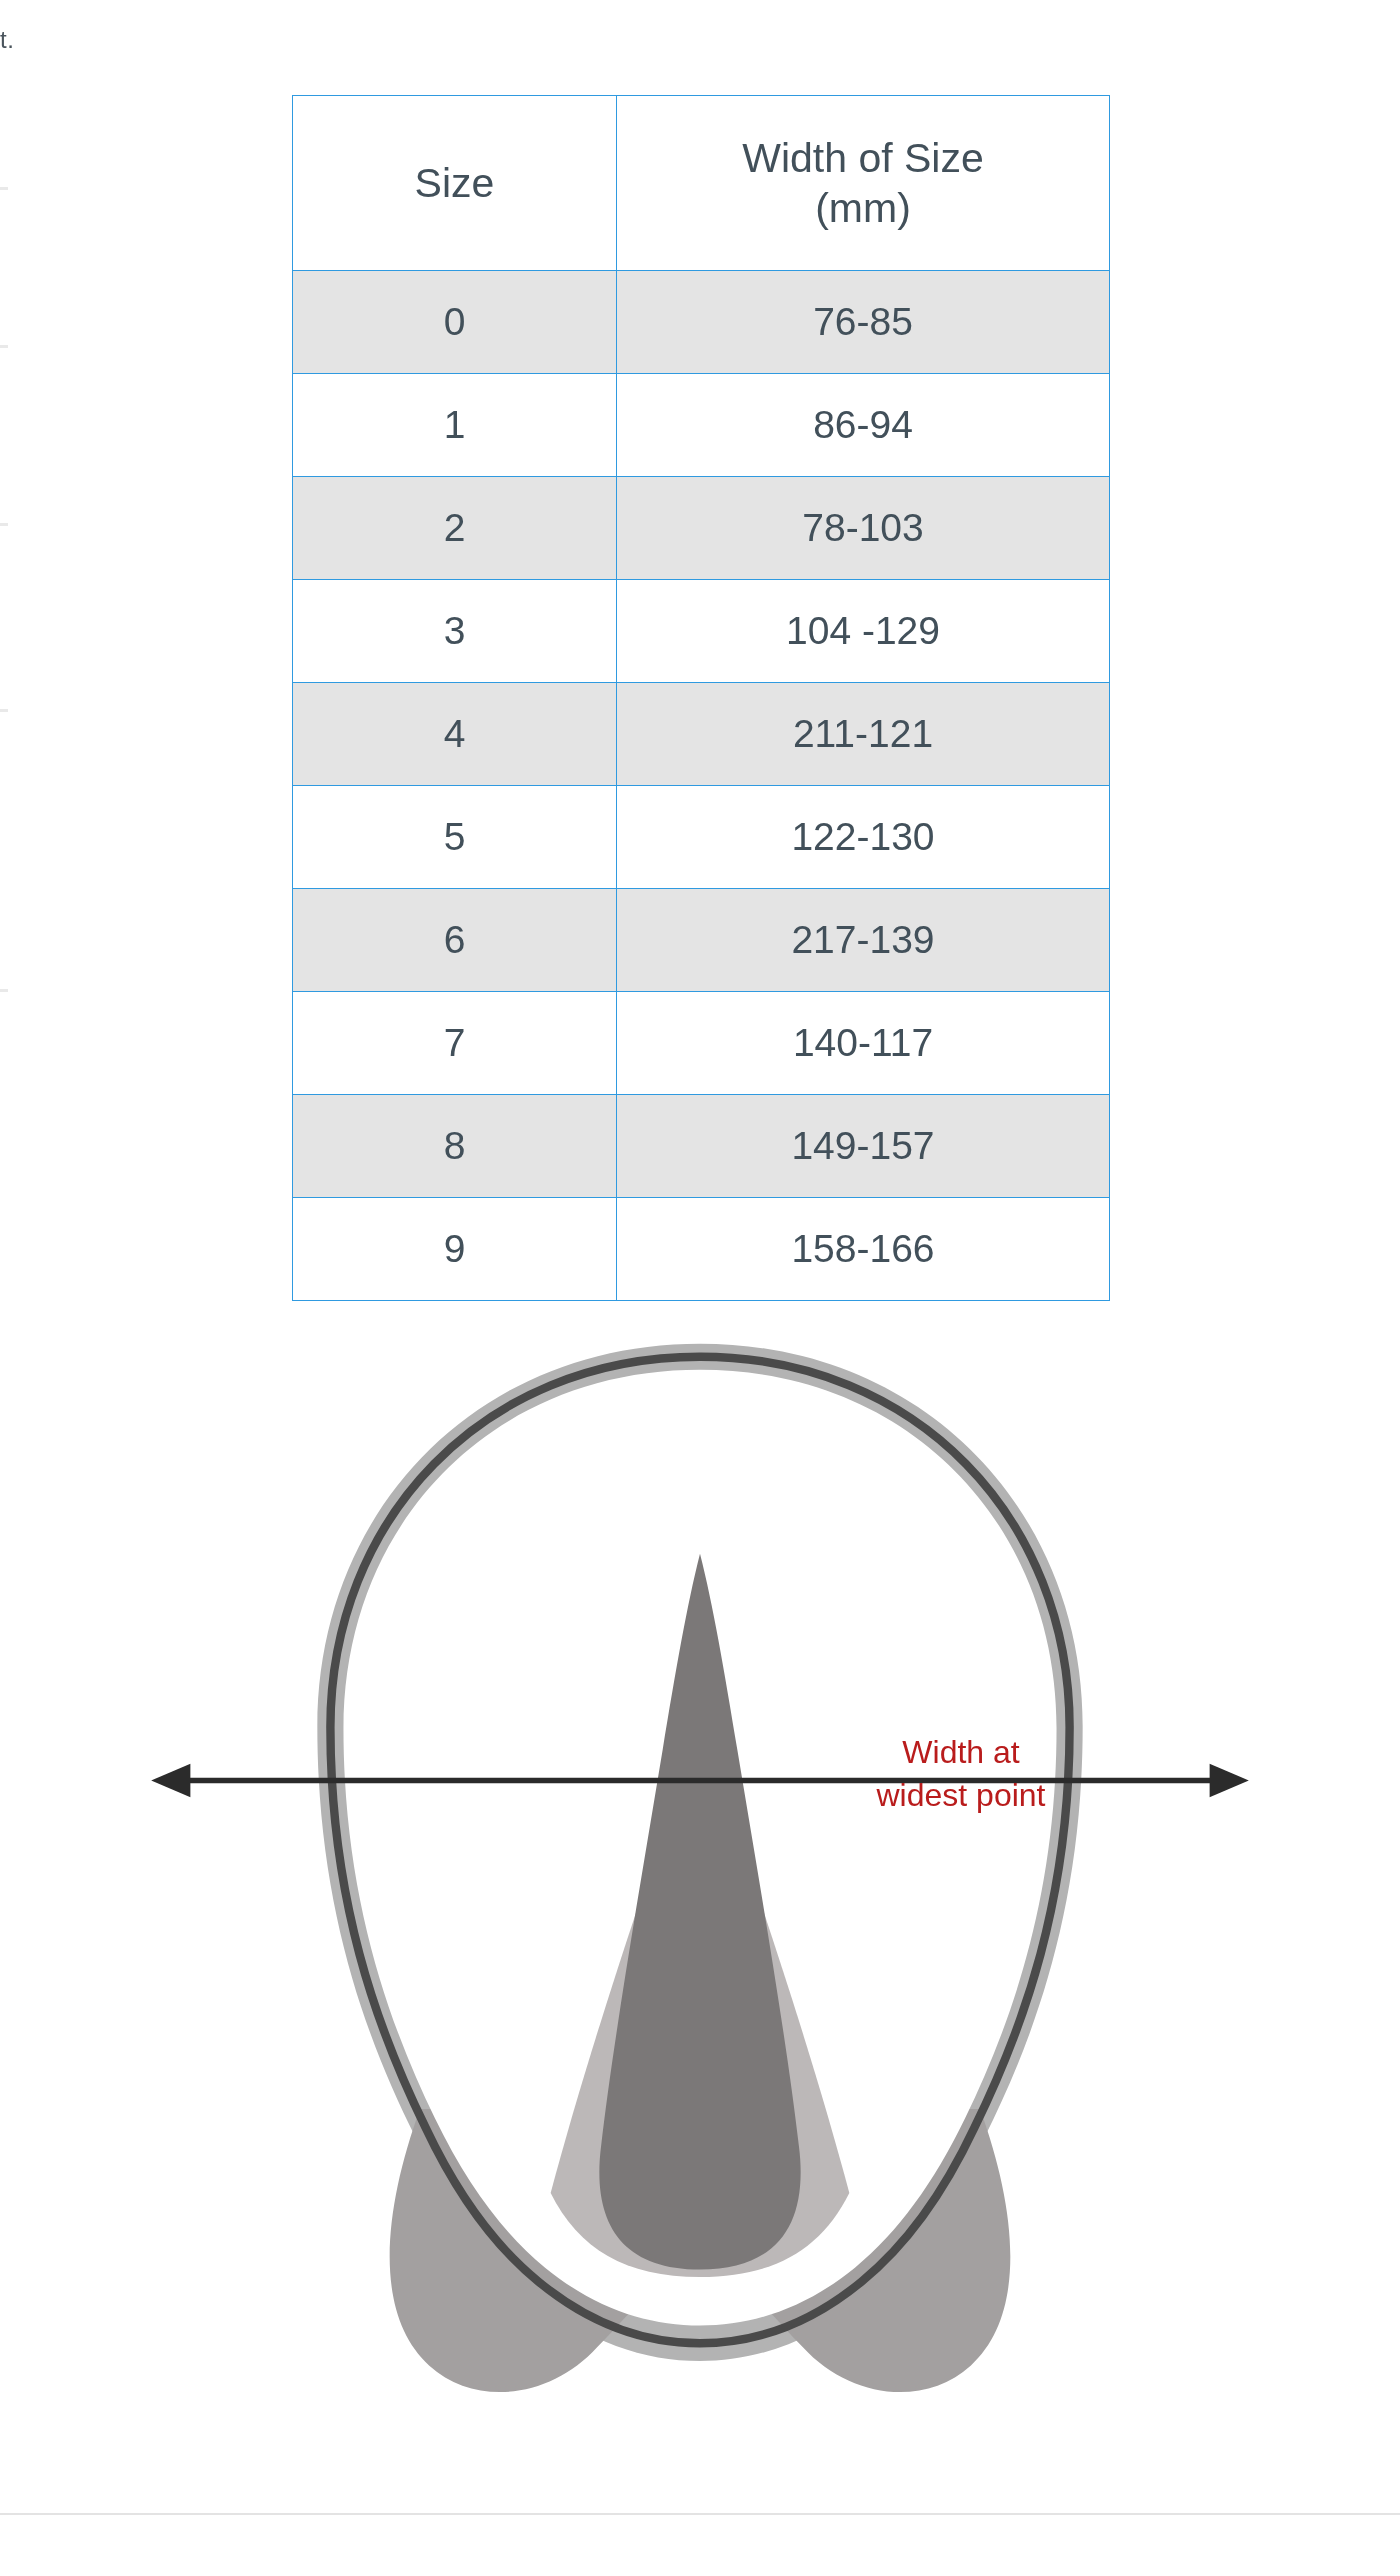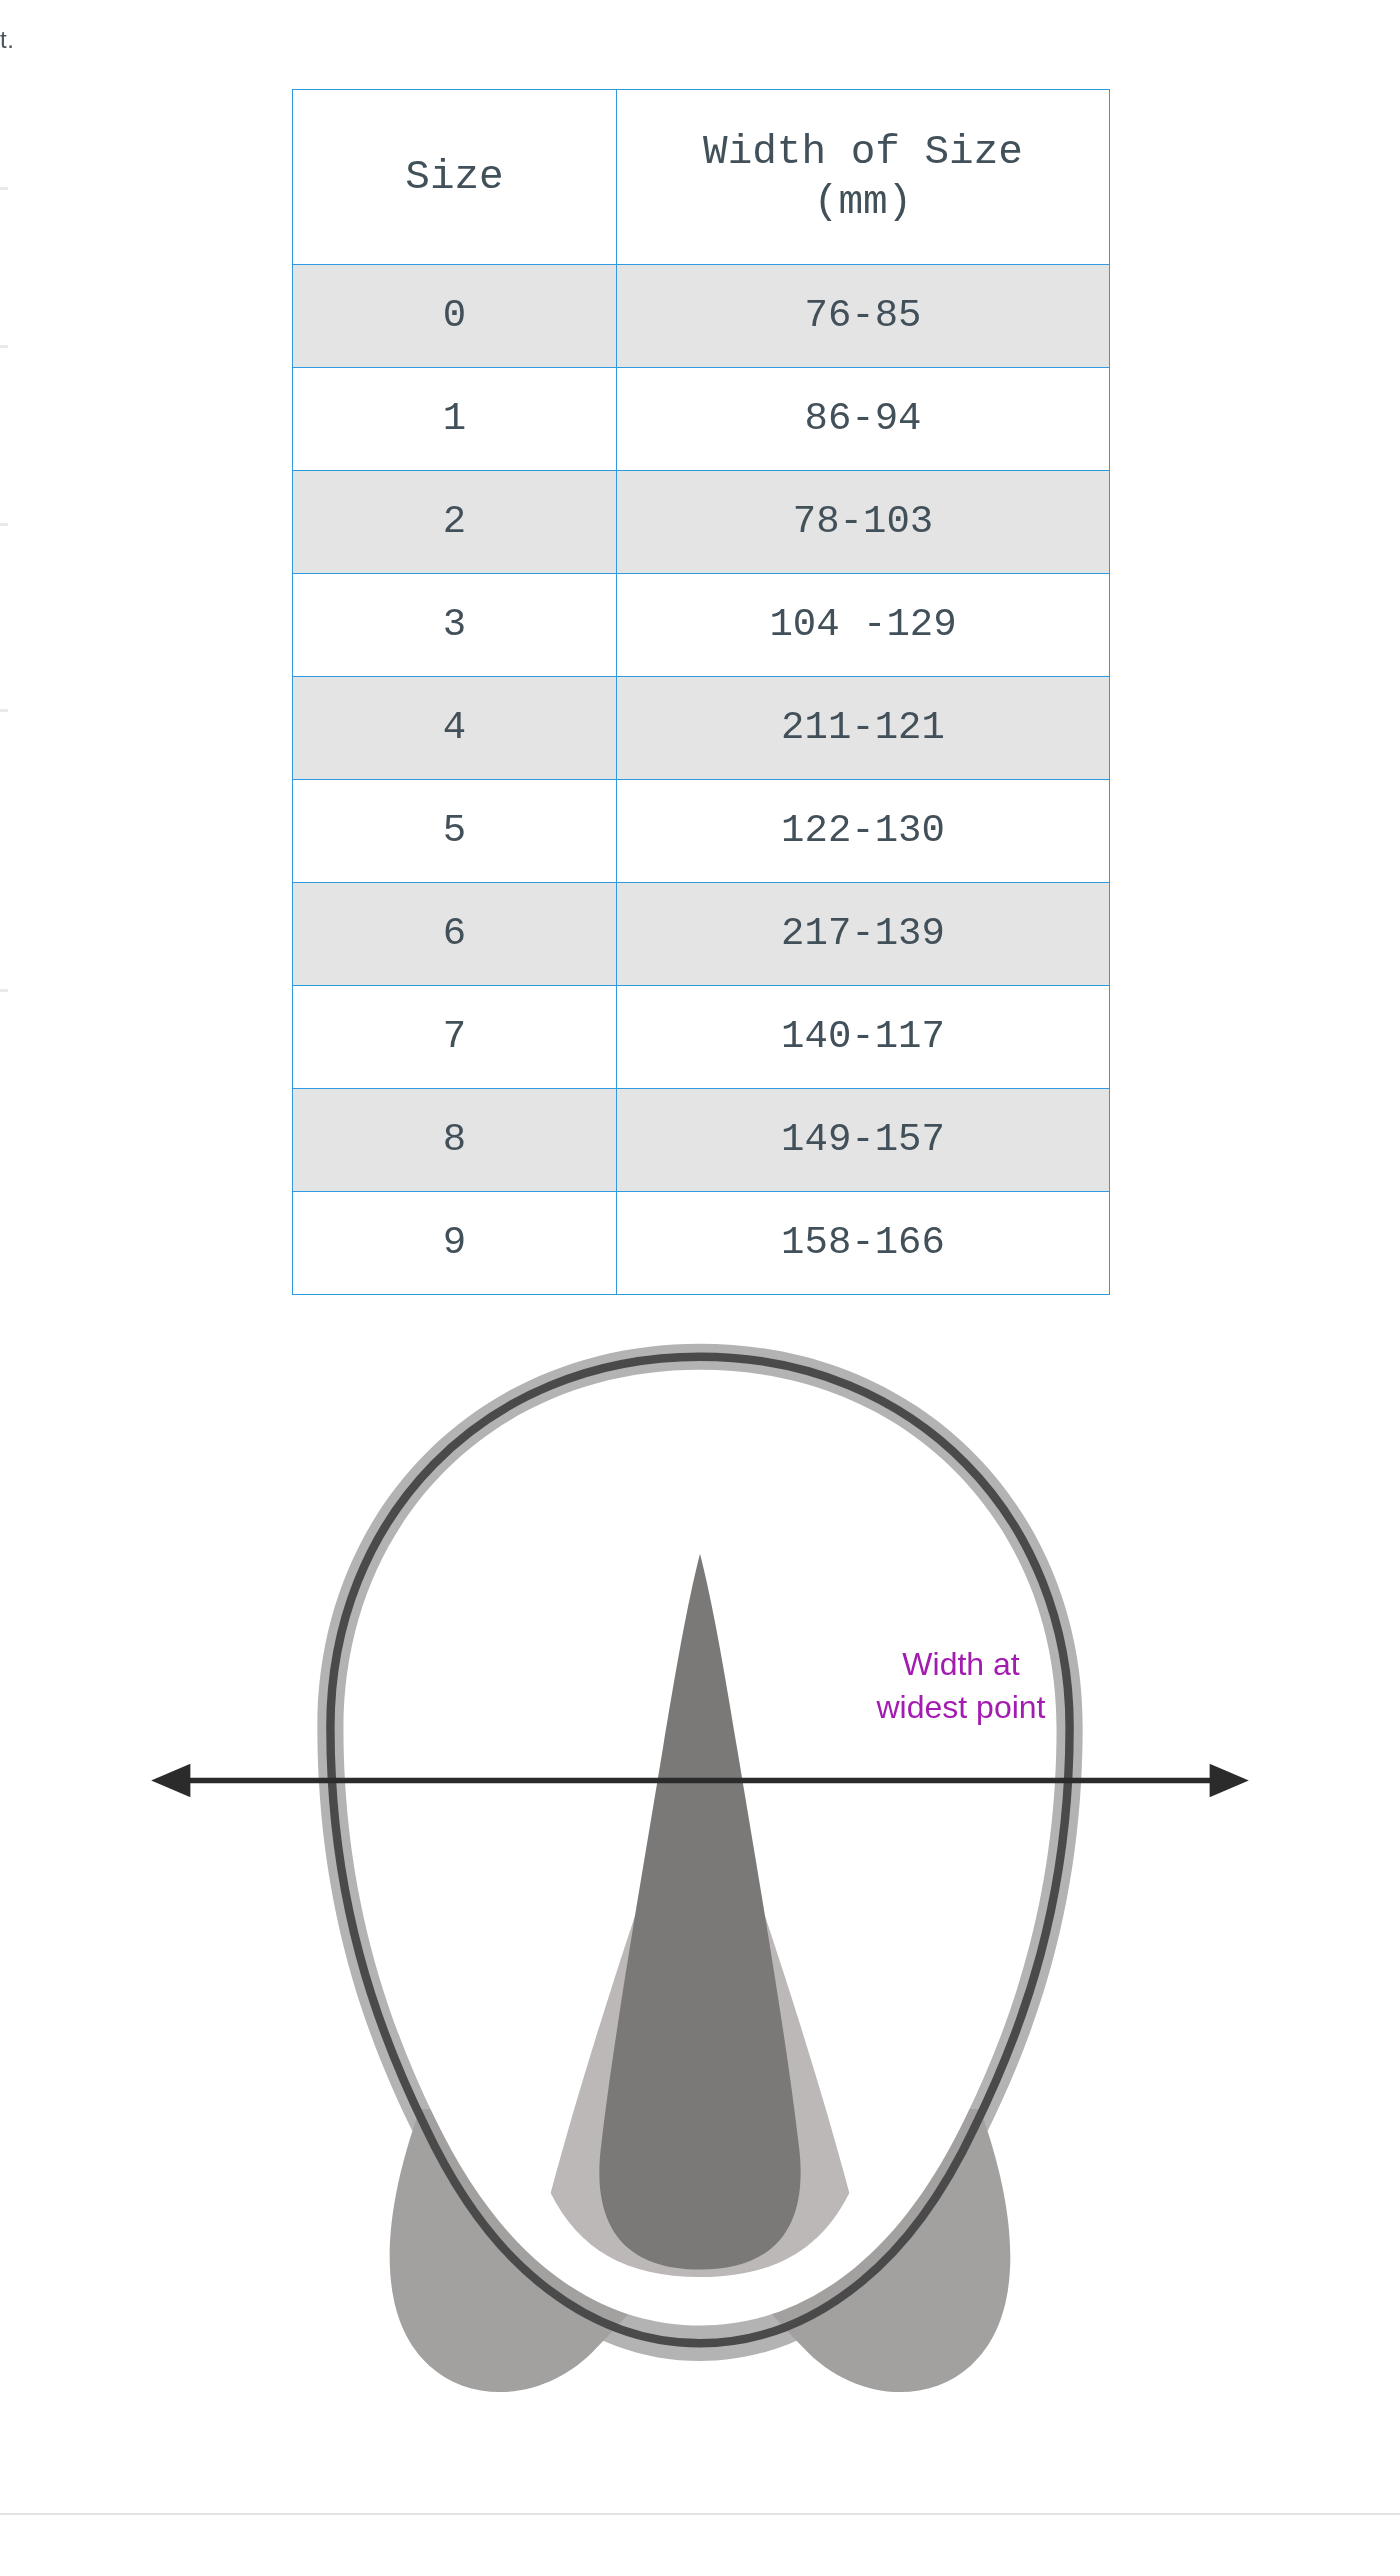--- a/index.html
+++ b/index.html
@@ -38,25 +38,24 @@
     left: 0;
     width: 8.4px;
     height: 2.8px;
     background: #e9e9e9;
   }
 
   
   .size-table {
     position: absolute;
     left: 292px;
-    top: 89px;
+    top: 95px;
     width: 817px;
     border-collapse: collapse;
     table-layout: fixed;
-    font-family: Liberation Mono, monospace;
   }
   .size-table td, .size-table th {
     border: 1.9px solid #2f9ae0;
     text-align: center;
     color: #42505a;
     font-weight: 400;
   }
   .size-table col.c1 { width: 324px; }
   .size-table col.c2 { width: 493px; }
 
@@ -87,26 +86,26 @@
     height: 1120px;
   }
   .hoof-wrap svg {
     display: block;
     width: 100%;
     height: 100%;
   }
   .hoof-label {
     position: absolute;
     left: 807px;
-    top: 1643px;
+    top: 1731px;
     width: 308px;
     text-align: center;
     font-size: 32px;
     line-height: 1.35;
-    color: #a21caf;
+    color: #b91c1c;
   }
 
   
   .bottom-rule {
     position: absolute;
     left: 0;
     right: 0;
     top: 2513px;
     height: 1.9px;
     background: #e3e3e3;

